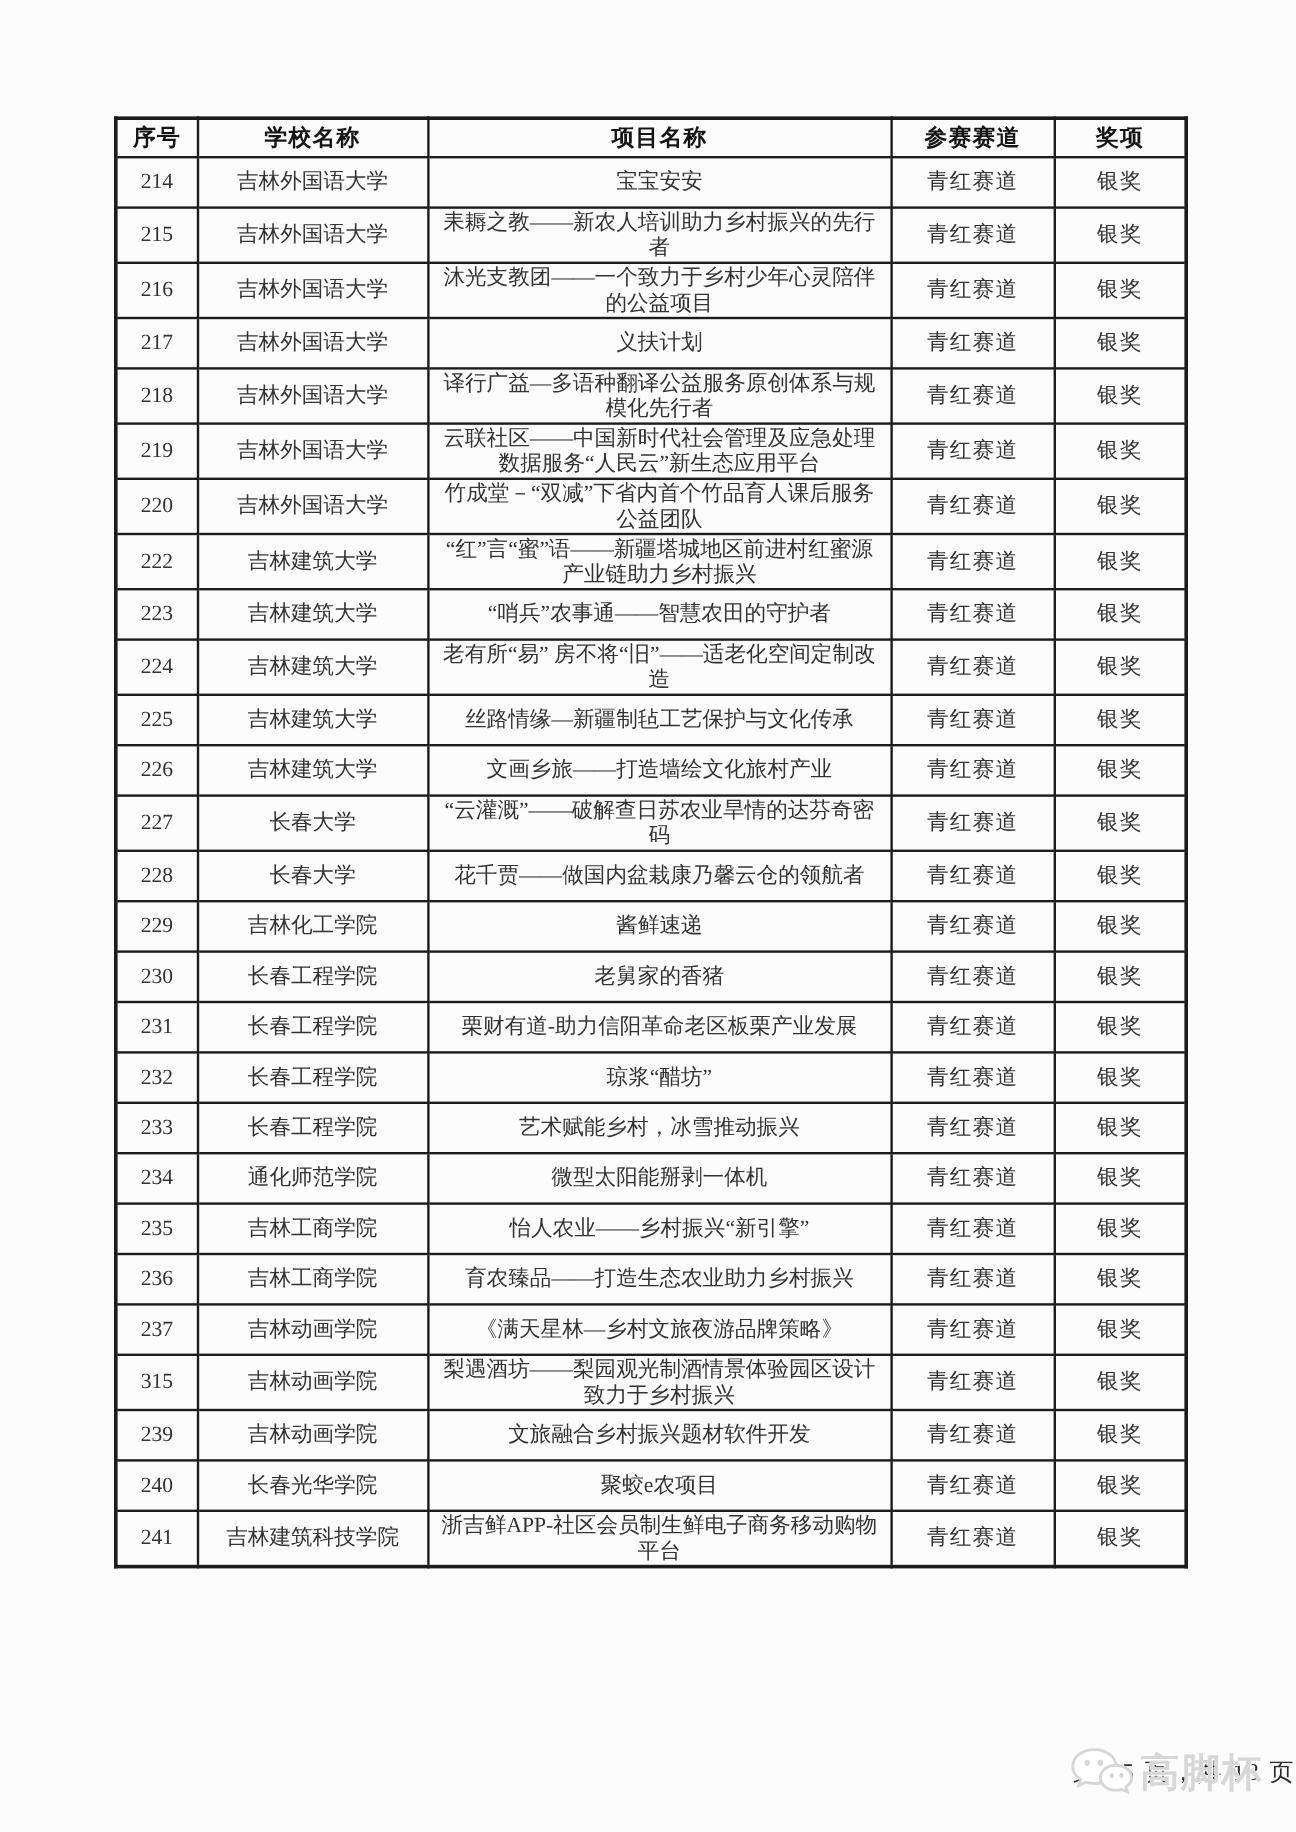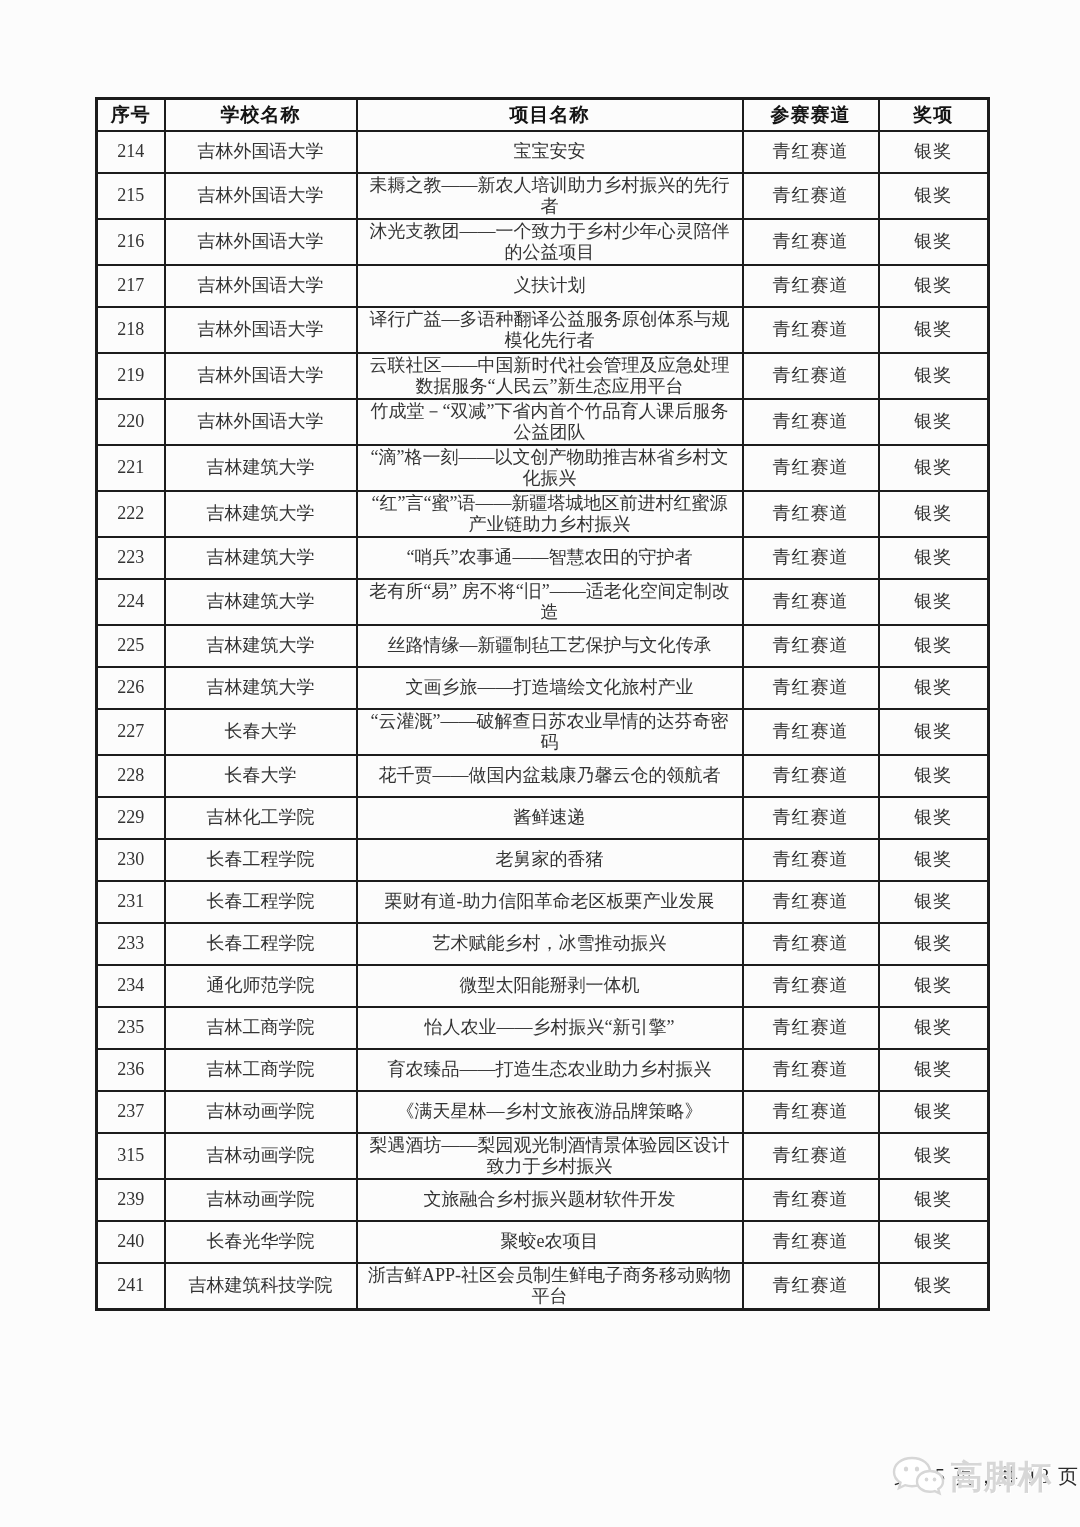--- a/index.html
+++ b/index.html
@@ -143,27 +143,20 @@
     </tr>
 
     <tr>
       <td class="c-no">220</td>
       <td class="c-school">吉林外国语大学</td>
       <td class="c-project">竹成堂－“双减”下省内首个竹品育人课后服务公益团队</td>
       <td class="c-track">青红赛道</td>
       <td class="c-award">银奖</td>
     </tr>
 
-    <tr>
-      <td class="c-no">221</td>
-      <td class="c-school">吉林建筑大学</td>
-      <td class="c-project">“滴”格一刻——以文创产物助推吉林省乡村文化振兴</td>
-      <td class="c-track">青红赛道</td>
-      <td class="c-award">银奖</td>
-    </tr>
 
     <tr>
       <td class="c-no">222</td>
       <td class="c-school">吉林建筑大学</td>
       <td class="c-project">“红”言“蜜”语——新疆塔城地区前进村红蜜源产业链助力乡村振兴</td>
       <td class="c-track">青红赛道</td>
       <td class="c-award">银奖</td>
     </tr>
 
     <tr>
@@ -231,20 +224,27 @@
     </tr>
 
     <tr>
       <td class="c-no">231</td>
       <td class="c-school">长春工程学院</td>
       <td class="c-project">栗财有道-助力信阳革命老区板栗产业发展</td>
       <td class="c-track">青红赛道</td>
       <td class="c-award">银奖</td>
     </tr>
 
+    <tr>
+      <td class="c-no">232</td>
+      <td class="c-school">长春工程学院</td>
+      <td class="c-project">琼浆“醋坊”</td>
+      <td class="c-track">青红赛道</td>
+      <td class="c-award">银奖</td>
+    </tr>
 
     <tr>
       <td class="c-no">233</td>
       <td class="c-school">长春工程学院</td>
       <td class="c-project">艺术赋能乡村，冰雪推动振兴</td>
       <td class="c-track">青红赛道</td>
       <td class="c-award">银奖</td>
     </tr>
 
     <tr>

